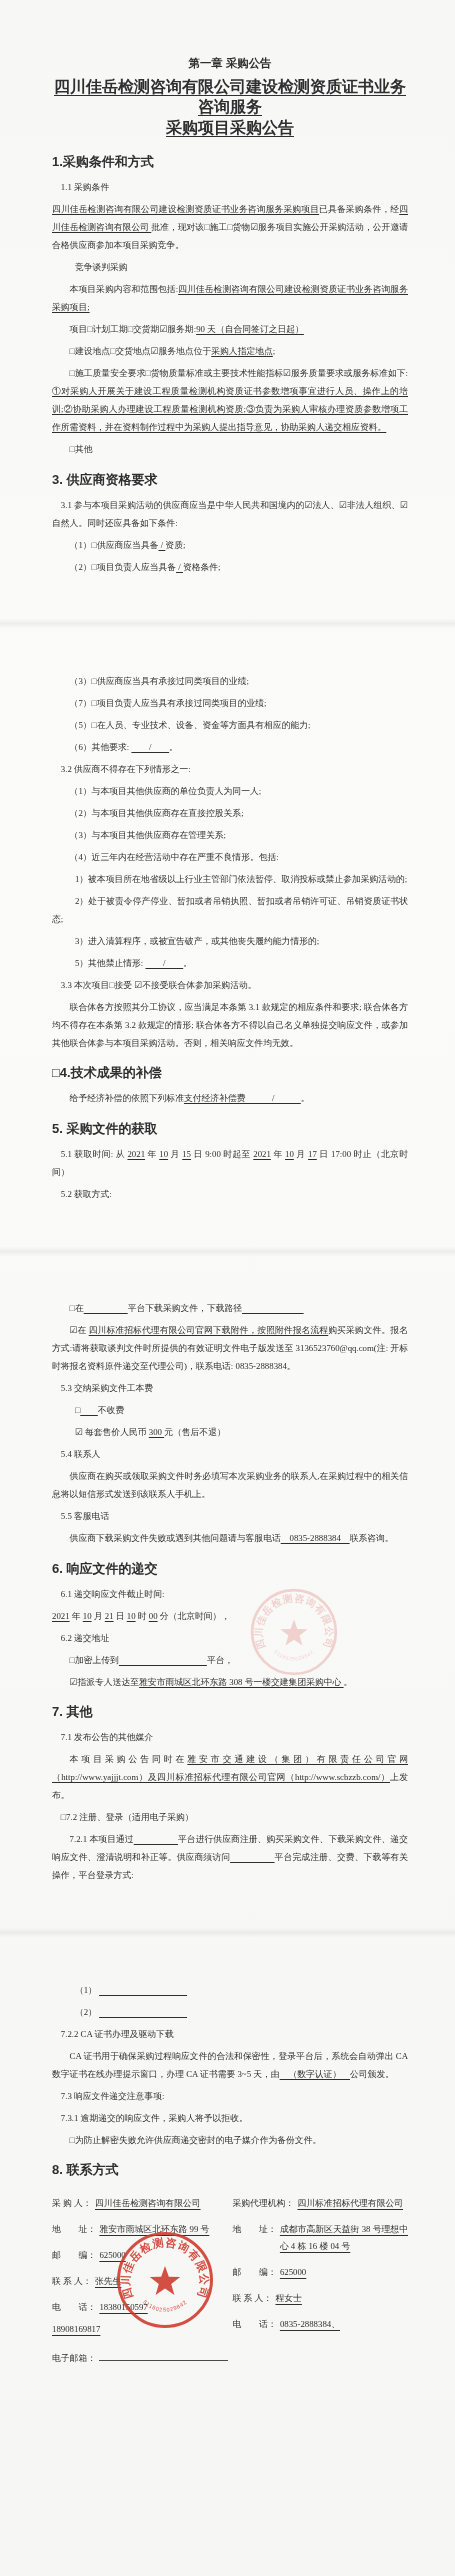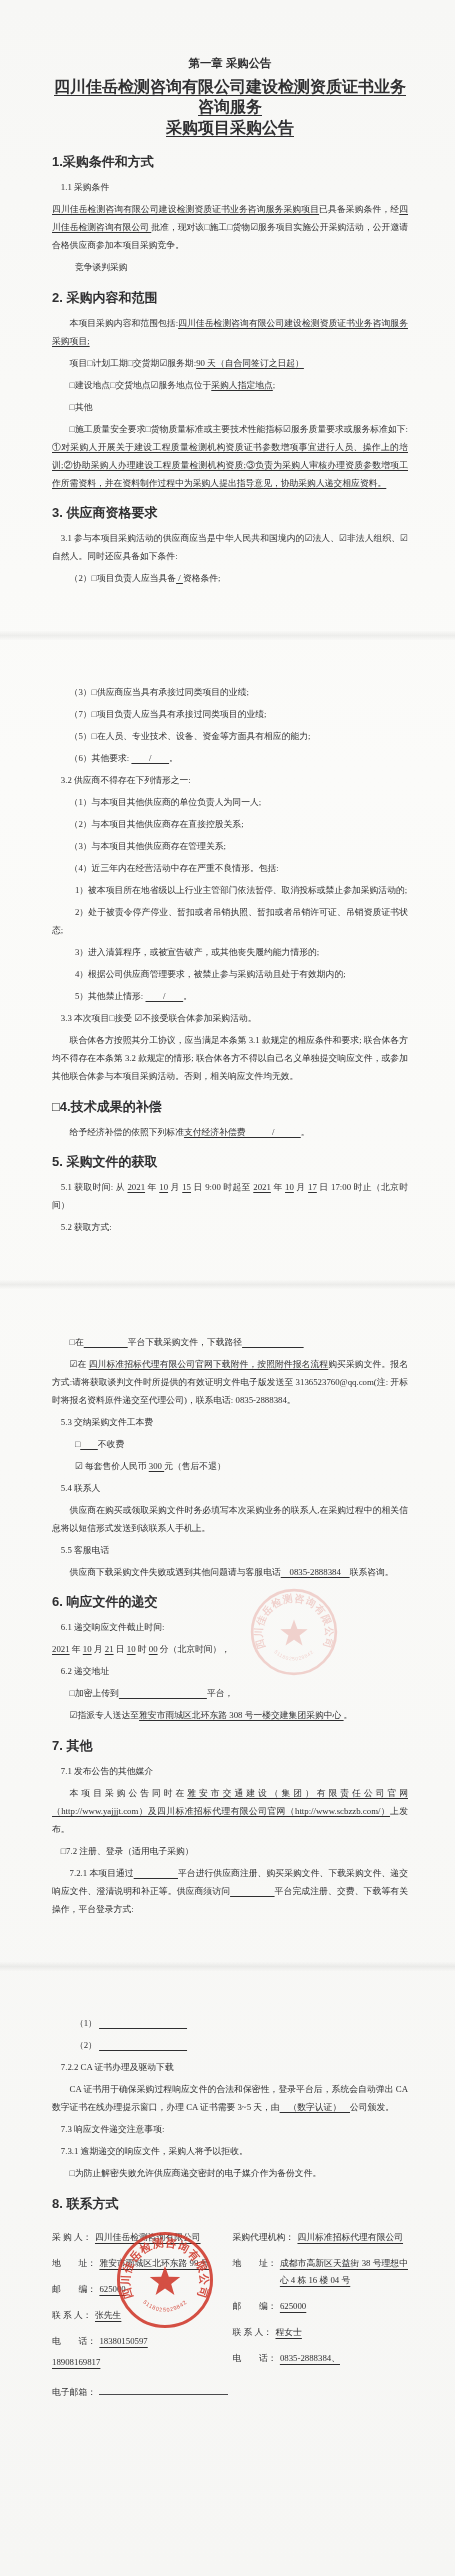--- a/index.html
+++ b/index.html
@@ -46,43 +46,42 @@
     <div class="doc-title">
       <span class="tline">四川佳岳检测咨询有限公司建设检测资质证书业务咨询服务</span><br>
       <span class="tline">采购项目采购公告</span>
     </div>
 
     <div>
         <div class="blk h2">1.采购条件和方式</div>
         <div class="blk pn">1.1 采购条件</div>
         <div class="blk p0"><span class="u">四川佳岳检测咨询有限公司建设检测资质证书业务咨询服务采购项目</span>已具备采购条件，经<span class="u">四川佳岳检测咨询有限公司 </span>批准，现对该□施工□货物☑服务项目实施公开采购活动，公开邀请合格供应商参加本项目采购竞争。</div>
         <div class="blk pi">竞争谈判采购</div>
-        <div class="blk h2">2. 采购内容和范围</div>
         <div class="blk p">本项目采购内容和范围包括:<span class="u">四川佳岳检测咨询有限公司建设检测资质证书业务咨询服务采购项目;</span></div>
         <div class="blk p">项目□计划工期□交货期☑服务期:<span class="u">90 天（自合同签订之日起）</span></div>
         <div class="blk p">□建设地点□交货地点☑服务地点位于<span class="u">采购人指定地点</span>;</div>
+        <div class="blk p">□施工质量安全要求□货物质量标准或主要技术性能指标☑服务质量要求或服务标准如下: <span class="u">①对采购人开展关于建设工程质量检测机构资质证书参数增项事宜进行人员、操作上的培训;②协助采购人办理建设工程质量检测机构资质;③负责为采购人审核办理资质参数增项工作所需资料，并在资料制作过程中为采购人提出指导意见，协助采购人递交相应资料。</span></div>
         <div class="blk p">□其他</div>
-        <div class="blk p">□施工质量安全要求□货物质量标准或主要技术性能指标☑服务质量要求或服务标准如下: <span class="u">①对采购人开展关于建设工程质量检测机构资质证书参数增项事宜进行人员、操作上的培训;②协助采购人办理建设工程质量检测机构资质;③负责为采购人审核办理资质参数增项工作所需资料，并在资料制作过程中为采购人提出指导意见，协助采购人递交相应资料。</span></div>
         <div class="blk h2">3. 供应商资格要求</div>
         <div class="blk pn">3.1 参与本项目采购活动的供应商应当是中华人民共和国境内的☑法人、☑非法人组织、☑自然人。同时还应具备如下条件:</div>
+        <div class="blk p">（1）□供应商应当具备<span class="u"> / </span>资质;</div>
         <div class="blk p">（2）□项目负责人应当具备<span class="u"> / </span>资格条件;</div>
         <div class="page-break"></div>
         <div class="blk p">（3）□供应商应当具有承接过同类项目的业绩;</div>
         <div class="blk p">（7）□项目负责人应当具有承接过同类项目的业绩;</div>
         <div class="blk p">（5）□在人员、专业技术、设备、资金等方面具有相应的能力;</div>
         <div class="blk p">（6）其他要求: <span class="u">　　/　　</span>。</div>
         <div class="blk pn">3.2 供应商不得存在下列情形之一:</div>
         <div class="blk p">（1）与本项目其他供应商的单位负责人为同一人;</div>
         <div class="blk p">（2）与本项目其他供应商存在直接控股关系;</div>
         <div class="blk p">（3）与本项目其他供应商存在管理关系;</div>
         <div class="blk p">（4）近三年内在经营活动中存在严重不良情形。包括:</div>
         <div class="blk pi">1）被本项目所在地省级以上行业主管部门依法暂停、取消投标或禁止参加采购活动的;</div>
         <div class="blk pi">2）处于被责令停产停业、暂扣或者吊销执照、暂扣或者吊销许可证、吊销资质证书状态;</div>
         <div class="blk pi">3）进入清算程序，或被宣告破产，或其他丧失履约能力情形的;</div>
-        <div class="blk pi">4）根据公司供应商管理要求，被禁止参与采购活动且处于有效期内的;</div>
         <div class="blk pi">5）其他禁止情形: <span class="u">　　/　　</span>。</div>
         <div class="blk pn">3.3 本次项目□接受 ☑不接受联合体参加采购活动。</div>
         <div class="blk p">联合体各方按照其分工协议，应当满足本条第 3.1 款规定的相应条件和要求; 联合体各方均不得存在本条第 3.2 款规定的情形; 联合体各方不得以自己名义单独提交响应文件，或参加其他联合体参与本项目采购活动。否则，相关响应文件均无效。</div>
         <div class="blk h2">□4.技术成果的补偿</div>
         <div class="blk p">给予经济补偿的依照下列标准<span class="u">支付经济补偿费　　　/　　　</span>。</div>
         <div class="blk h2">5. 采购文件的获取</div>
         <div class="blk pn">5.1 获取时间: 从 <span class="u">2021</span> 年 <span class="u">10</span> 月 <span class="u">15</span> 日 9:00 时起至 <span class="u">2021</span> 年 <span class="u">10</span> 月 <span class="u">17</span> 日 17:00 时止（北京时间）</div>
         <div class="blk pn">5.2 获取方式:</div>
         <div class="page-break"></div>
         <div class="blk p">□在<span class="u">　　　　　</span>平台下载采购文件，下载路径<span class="u">　　　　　　　</span></div>

